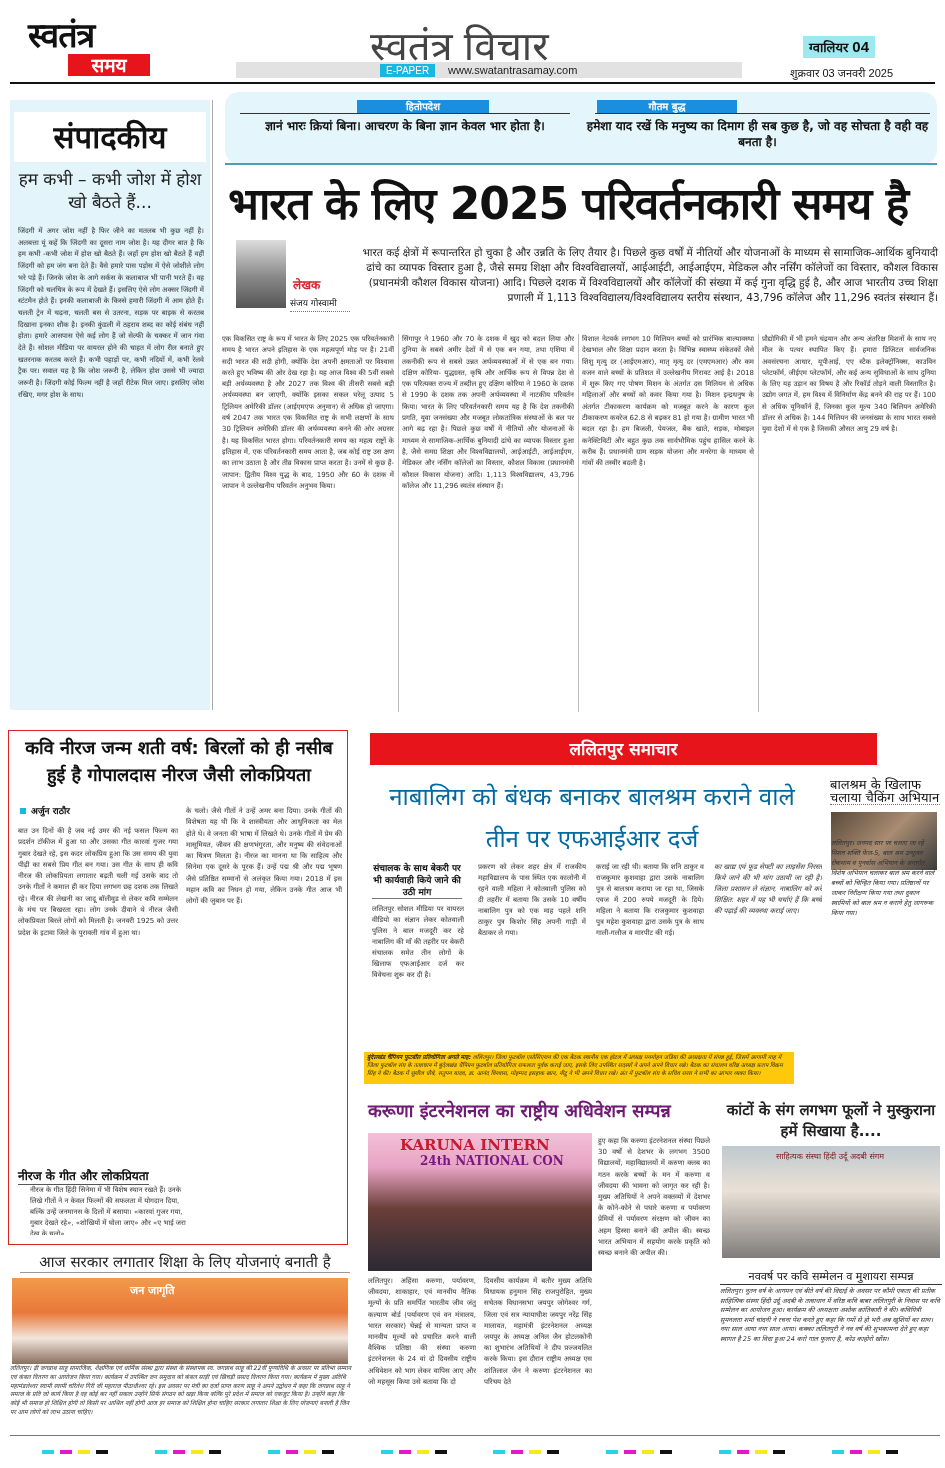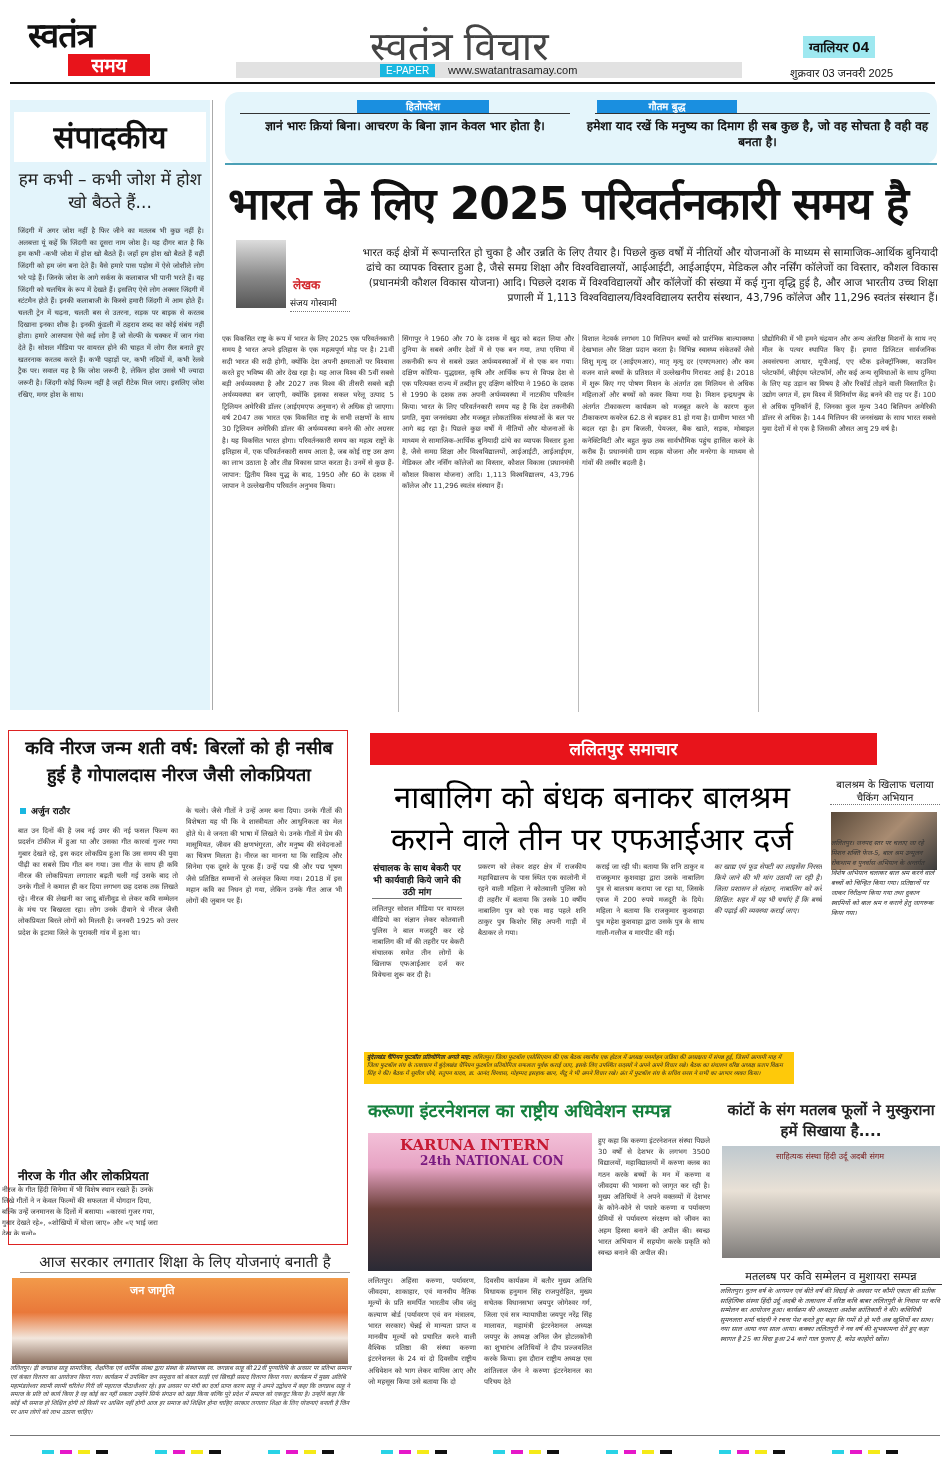--- a/index.html
+++ b/index.html
@@ -40,34 +40,34 @@
   .main-col { top: 334px; height: 380px; font-size: 7px; line-height: 11.3px; color: #333; text-align: justify; overflow: hidden; }
   .col-line { width: 1px; background: #bbb; }
 
   
   .neeraj-box { left: 8px; top: 730px; width: 340px; height: 515px; border: 1px solid #d22; }
   .neeraj-head { left: 14px; top: 734px; width: 330px; font-size: 18px; font-weight: bold; line-height: 27px; text-align: center; color: #111; }
   .neeraj-author { left: 20px; top: 804px; font-size: 9px; font-weight: bold; }
   .neeraj-author::before { content: ""; display: inline-block; width: 6px; height: 6px; background: #19b7e0; margin-right: 5px; }
   .neeraj-col { top: 826px; height: 320px; font-size: 7px; line-height: 11.3px; color: #333; text-align: justify; overflow: hidden; }
   .neeraj-sub { left: 18px; top: 1167px; font-size: 12px; font-weight: bold; border-bottom: 1px solid #555; }
-  .neeraj-sub-body { left: 2px; top: 1185px; width: 160px; height: 50px; font-size: 7px; line-height: 11px; color: #333; overflow: hidden; }
+  .neeraj-sub-body { left: 30px; top: 1185px; width: 160px; height: 50px; font-size: 7px; line-height: 11px; color: #333; overflow: hidden; }
 
   .lalit-bar { left: 370px; top: 733px; width: 507px; height: 32px; background: #e8141b; color: #fff; font-size: 17px; font-weight: bold; text-align: center; line-height: 32px; }
-  .lalit-head { left: 372px; top: 776px; width: 440px; font-size: 31px; line-height: 42px; text-align: center; color: #000000; }
+  .lalit-head { left: 372px; top: 776px; width: 440px; font-size: 24px; line-height: 42px; text-align: center; color: #0369a1; }
   .lalit-sub { left: 372px; top: 862px; width: 90px; font-size: 9px; font-weight: bold; line-height: 12px; text-align: center; border-bottom: 1px solid #777; }
   .lalit-col { top: 862px; height: 180px; font-size: 7px; line-height: 11px; color: #333; text-align: justify; overflow: hidden; }
-  .side-box-title { left: 830px; top: 778px; width: 110px; font-size: 10px; line-height: 13px; text-align: center; border-bottom: 1px dotted #777; }
+  .side-box-title { left: 830px; top: 778px; width: 110px; font-size: 13px; line-height: 13px; border-bottom: 1px dotted #777; }
   .side-photo { left: 831px; top: 812px; width: 106px; height: 58px; background: linear-gradient(135deg,#5a4a3a,#a98c72 50%,#3b3b3b); }
   .side-body { left: 831px; top: 838px; width: 108px; height: 160px; font-size: 6.5px; line-height: 10px; font-style: italic; color: #333; overflow: hidden; }
 
   .yellow-box { left: 364px; top: 1052px; width: 430px; height: 32px; background: #fec90a; font-size: 5.8px; line-height: 8px; font-style: italic; color: #222; padding: 1px 3px; overflow: hidden; }
   .yellow-box b { font-style: italic; }
 
-  .karuna-head { left: 368px; top: 1098px; font-size: 18px; font-weight: bold; line-height: 26px; color: #15803d; }
+  .karuna-head { left: 368px; top: 1098px; font-size: 18px; font-weight: bold; line-height: 26px; color: #701a75; }
   .karuna-photo { left: 368px; top: 1133px; width: 224px; height: 138px; background: linear-gradient(180deg,#f3c0d8 0%,#e6a3c3 25%,#6a3e38 55%,#2a2a35 100%); }
   .karuna-banner { left: 400px; top: 1136px; font-size: 15px; font-weight: bold; color: #c71a33; font-family: "DejaVu Serif", serif; }
   .karuna-banner2 { left: 420px; top: 1154px; font-size: 12px; font-weight: bold; color: #7a1a80; font-family: "DejaVu Serif", serif; }
   .karuna-col { height: 130px; font-size: 7px; line-height: 11.2px; color: #333; text-align: justify; overflow: hidden; }
 
   .kanton-head { left: 722px; top: 1100px; width: 218px; font-size: 15px; font-weight: bold; line-height: 21px; text-align: center; color: #222; }
   .kanton-photo { left: 722px; top: 1146px; width: 218px; height: 112px; background: linear-gradient(180deg,#bfc9cf,#e9e1d6 40%,#7f7c7a); }
   .kanton-banner { left: 776px; top: 1150px; font-size: 8px; color: #7a2020; }
   .nav-head { left: 720px; top: 1269px; width: 222px; font-size: 11px; line-height: 15px; text-align: center; border-bottom: 1px solid #333; }
   .nav-body { left: 720px; top: 1287px; width: 222px; height: 110px; font-size: 6.5px; line-height: 9.5px; font-style: italic; color: #333; overflow: hidden; }
@@ -142,24 +142,24 @@
 <div class="abs yellow-box"><b>बुंदेलखंड चैंपियन फुटबॉल प्रतियोगिता अगले माह:</b> <span>ललितपुर। जिला फुटबॉल एसोसिएशन की एक बैठक स्थानीय एक होटल में अध्यक्ष मनमोहन जडिया की अध्यक्षता में संपन्न हुई, जिसमें आगामी माह में जिला फुटबॉल संघ के तत्वाधान में बुंदेलखंड चैंपियन फुटबॉल प्रतियोगिता सफलता पूर्वक कराई जाए, इसके लिए उपस्थित सदस्यों ने अपने अपने विचार रखे। बैठक का संचालन वरिष्ठ अध्यक्ष प्रताप विक्रम सिंह ने की। बैठक में सुशील चौबे, सतुपन यादव, डा. आनंद विश्वास, मोहम्मद इसहाक खान, नीटू ने भी अपने विचार रखे। अंत में फुटबॉल संघ के सचिव सरस ने सभी का आभार व्यक्त किया।</span></div>
 
 <div class="abs karuna-head">करूणा इंटरनेशनल का राष्ट्रीय अधिवेशन सम्पन्न</div>
 <div class="abs karuna-photo"></div>
 <div class="abs karuna-banner">KARUNA INTERN</div>
 <div class="abs karuna-banner2">24th NATIONAL CON</div>
 <div class="abs karuna-col" style="left:368px;top:1276px;width:108px;height:148px;">ललितपुर। अहिंसा करुणा, पर्यावरण, जीवदया, शाकाहार, एवं मानवीय नैतिक मूल्यों के प्रति समर्पित भारतीय जीव जंतु कल्याण बोर्ड (पर्यावरण एवं वन मंत्रालय, भारत सरकार) चेन्नई से मान्यता प्राप्त व मानवीय मूल्यों को प्रचारित करने वाली वैश्विक प्रतिष्ठा की संस्था करुणा इंटरनेशनल के 24 वां दो दिवसीय राष्ट्रीय अधिवेशन को भाग लेकर वापिस आए और जो महसूस किया उसे बताया कि दो</div>
 <div class="abs karuna-col" style="left:484px;top:1276px;width:108px;height:148px;">दिवसीय कार्यक्रम में बतौर मुख्य अतिथि विधायक हनुमान सिंह राजपुरोहित, मुख्य सचेतक विधानसभा जयपुर जोगेश्वर गर्ग, जिला एवं सत्र न्यायाधीश जयपुर नरेंद्र सिंह मालावत, महामंत्री इंटरनेशनल अध्यक्ष जयपुर के अध्यक्ष अनिल जैन होटलकोनी का शुभारंभ अतिथियों ने दीप प्रज्जवलित करके किया। इस दौरान राष्ट्रीय अध्यक्ष एस शांतिलाल जैन ने करुणा इंटरनेशनल का परिचय देते</div>
 <div class="abs karuna-col" style="left:598px;top:1136px;width:112px;height:290px;">हुए कहा कि करुणा इंटरनेशनल संस्था पिछले 30 वर्षों से देशभर के लगभग 3500 विद्यालयों, महाविद्यालयों में करुणा क्लब का गठन करके बच्चों के मन में करुणा व जीवदया की भावना को जागृत कर रही है। मुख्य अतिथियों ने अपने वक्तव्यों में देशभर के कोने-कोने से पधारे करुणा व पर्यावरण प्रेमियों से पर्यावरण संरक्षण को जीवन का अहम हिस्सा बनाने की अपील की। स्वच्छ भारत अभियान में सहयोग करके प्रकृति को स्वच्छ बनाने की अपील की।</div>
 
-<div class="abs kanton-head">कांटों के संग मतलब फूलों ने मुस्कुराना हमें सिखाया है....</div>
+<div class="abs kanton-head">कांटों के संग लगभग फूलों ने मुस्कुराना हमें सिखाया है....</div>
 <div class="abs kanton-photo"></div>
 <div class="abs kanton-banner">साहित्यक संस्था हिंदी उर्दू अदबी संगम</div>
-<div class="abs nav-head">मतलब्ष पर कवि सम्मेलन व मुशायरा सम्पन्न</div>
+<div class="abs nav-head">नववर्ष पर कवि सम्मेलन व मुशायरा सम्पन्न</div>
 <div class="abs nav-body">ललितपुर। नूतन वर्ष के आगमन एवं बीते वर्ष की विदाई के अवसर पर कौमी एकता की प्रतीक साहित्यिक संस्था हिंदी उर्दू अदबी के तत्वाधान में वरिष्ठ कवि बाबर ललितपुरी के निवास पर कवि सम्मेलन का आयोजन हुआ। कार्यक्रम की अध्यक्षता अशोक क्रांतिकारी ने की। कवियित्री सुमनलता शर्मा चांदनी ने रचना पेश करते हुए कहा कि गमों से हो भरी अब खुशियों का साथ। नया साल आया नया साल आया। कक्का ललितपुरी ने नव वर्ष की शुभकामना देते हुए कहा स्वागत है 25 का विदा हुआ 24 करो गाल फुलाए है, कोउ काहोरो खोंस।</div>
 
 <div class="abs aaj-head">आज सरकार लगातार शिक्षा के लिए योजनाएं बनाती है</div>
 <div class="abs aaj-photo"></div>
 <div class="abs" style="left:130px;top:1282px;font-size:11px;color:#fff;font-weight:bold;">जन जागृति</div>
 <div class="abs aaj-body">ललितपुर। ढ़ी जगन्नाथ साहू सामाजिक, शैक्षणिक एवं धार्मिक संस्था द्वारा संस्था के संस्थापक स्व. जगन्नाथ साहू की 22वीं पुण्यतिथि के अवसर पर प्रतिभा सम्मान एवं कंबल वितरण का आयोजन किया गया। कार्यक्रम में उपस्थित जन समुदाय को कंबल साड़ी एवं खिचड़ी प्रसाद वितरण किया गया। कार्यक्रम में मुख्य अतिथि महामंडलेश्वर स्वामी स्वामी चरितेश गिरी जी महाराज पीठाधीश्वर रहे। इस अवसर पर मंत्री का दर्जा प्राप्त करण साहू ने अपने उद्बोधन में कहा कि जगन्नाथ साहू ने समाज के प्रति जो कार्य किया है वह कोई कर नहीं सकता उन्होंने सिर्फ संगठन को खड़ा किया बल्कि पूरे प्रदेश में समाज को एकजुट किया है। उन्होंने कहा कि कोई भी समाज हो शिक्षित होगी तो किसी पर आश्रित नहीं होगी आज हर समाज को शिक्षित होना चाहिए सरकार लगातार शिक्षा के लिए योजनाएं बनाती है जिन पर आम लोगों को लाभ उठाना चाहिए।</div>
 
 <div class="abs bottom-rule"></div>
 <div id="reg-marks">
     <div class="abs reg" style="left: 42px; background: rgb(41, 211, 230);"></div>

